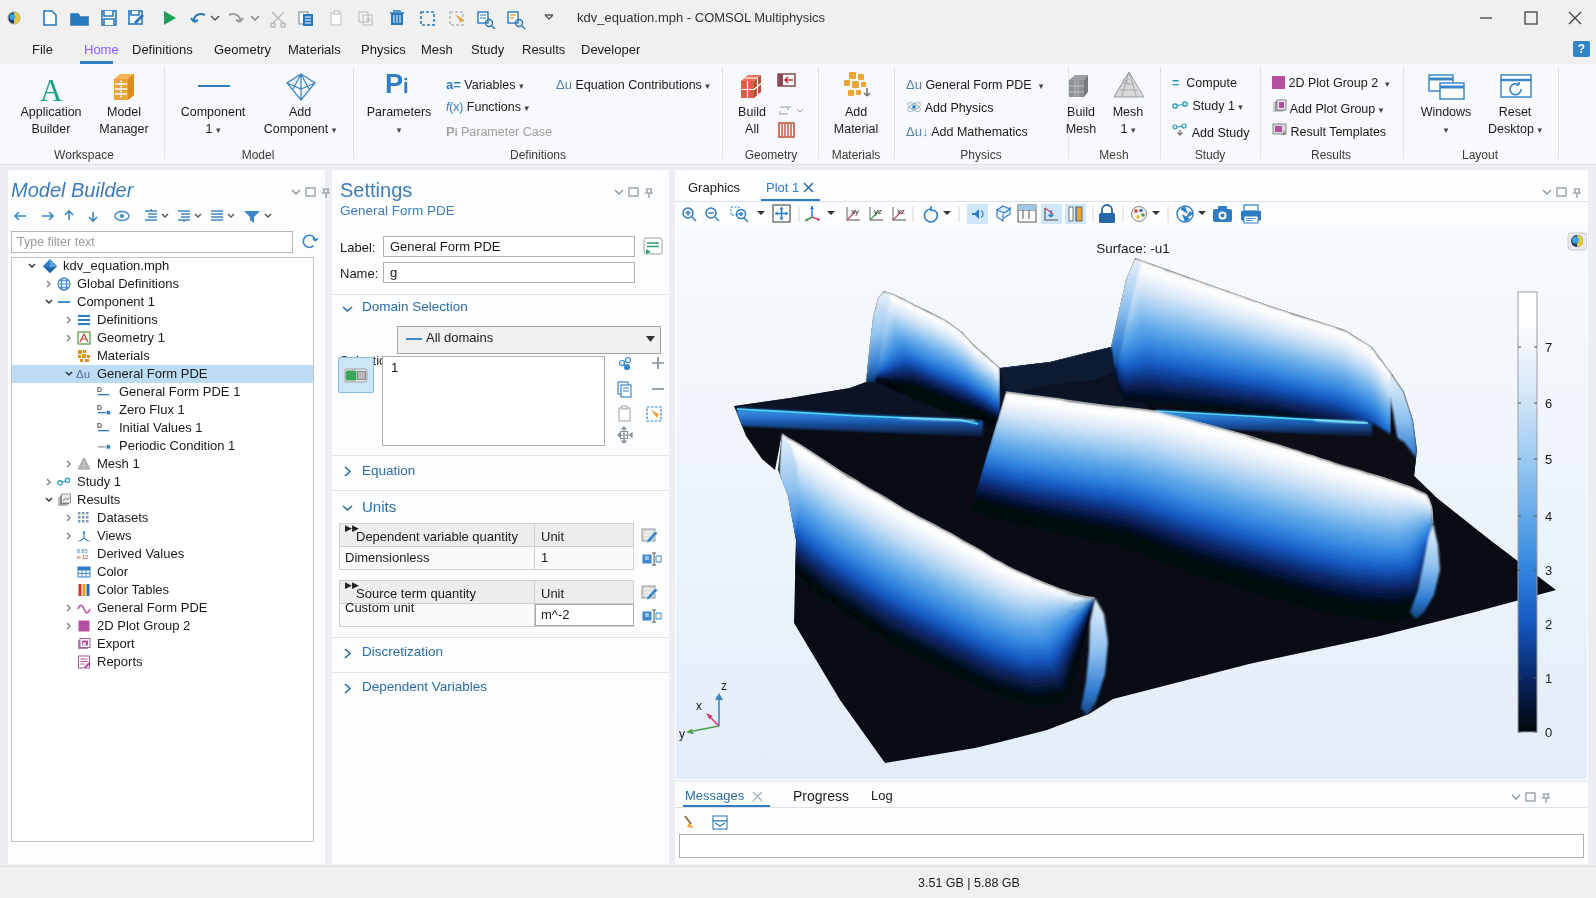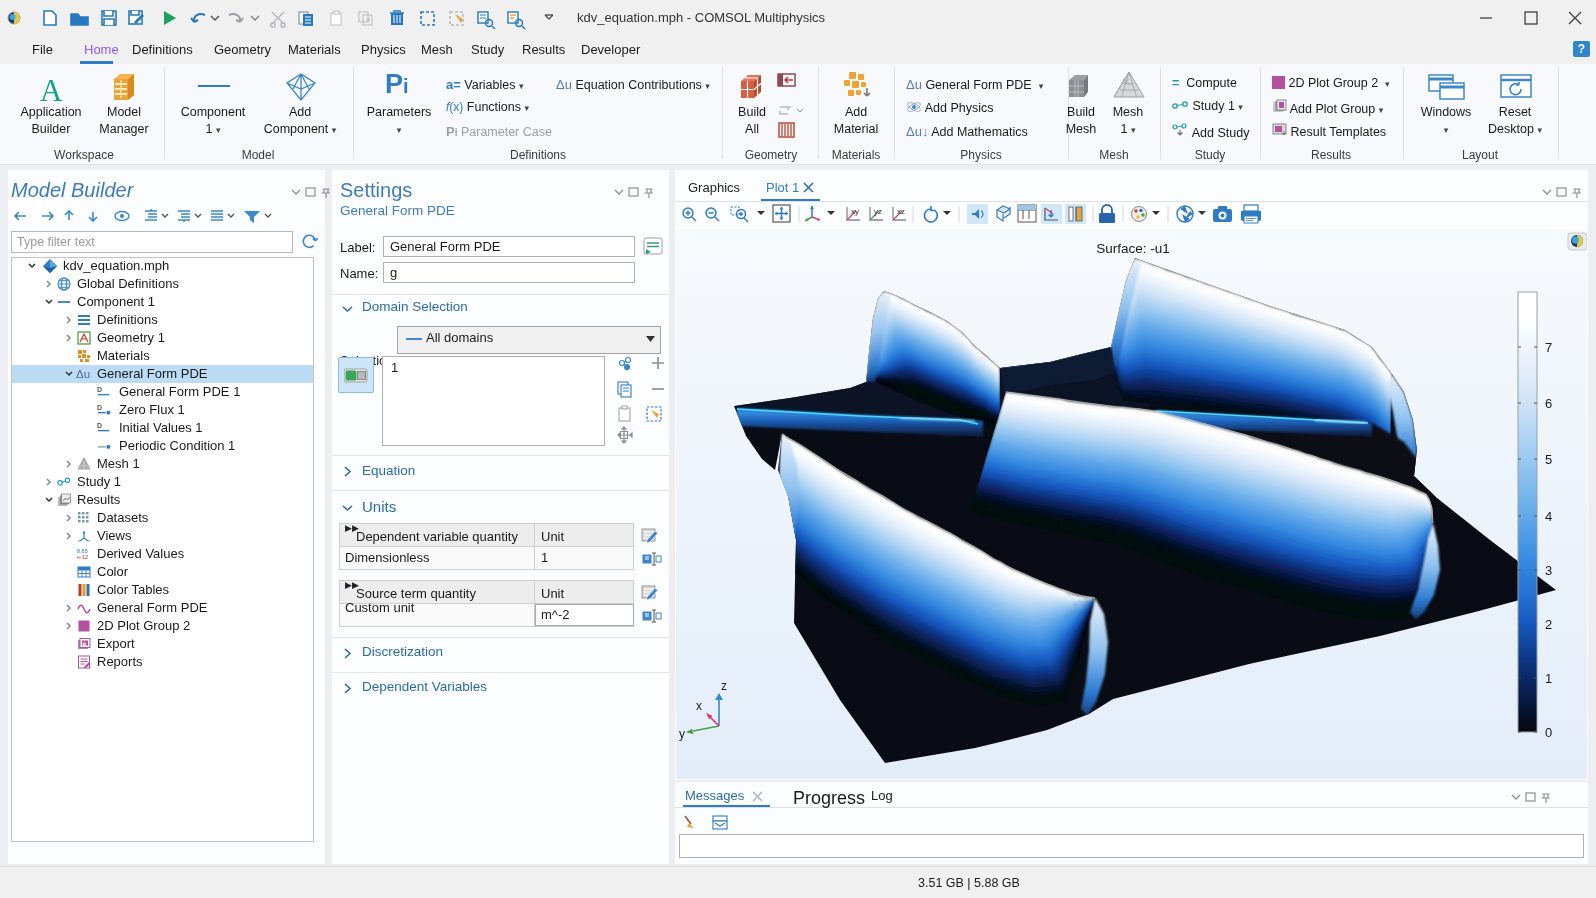--- a/index.html
+++ b/index.html
@@ -1073,21 +1073,21 @@
     </div>
 </div>
 
 <div class="abs" id="msgpanel" style="left:675px;top:782px;width:913px;height:82px;background:#fcfdfe;">
 <div class="abs" style="left:10px;top:6px;font-size:13px;color:#2d6da3;">Messages</div>
 <svg class="abs" style="left:77px;top:9px" width="11" height="11">
       <path d="M1 1l9 9M10 1l-9 9" stroke="#b0b4b8" stroke-width="1.5"></path>
     </svg>
 <div class="abs" style="left:8px;top:23px;width:87px;height:3px;background:#2f7cc4;"></div>
 <div class="abs" style="left:0;top:25px;width:913px;height:1px;background:#dde1e6;"></div>
-<div class="abs" style="left:118px;top:6px;font-size:18px;">Progress</div>
+<div class="abs" style="left:118px;top:6px;font-size:14px;">Progress</div>
 <div class="abs" style="left:196px;top:6px;font-size:13px;">Log</div>
 <svg class="abs" style="left:835px;top:9px" width="40" height="12" fill="none" stroke="#8a9096">
       <path d="M2 4l4 4 4-4" stroke-width="1.3"></path>
       <rect x="16" y="2" width="9" height="8" stroke-width="1.2"></rect>
       <path d="M32.5 3h7m-5.5 0v4m4-4v4m-6.5 0h9m-4.5 0v5" stroke-width="1.2"></path>
     </svg>
 <svg class="abs" style="left:8px;top:32px" width="60" height="16">
  <g>
         <path d="M2 2l6 8" stroke="#8a6a4a" stroke-width="1.8"></path>
         <path d="M6 9l5 5-7-1z" fill="#e8a33d"></path>

